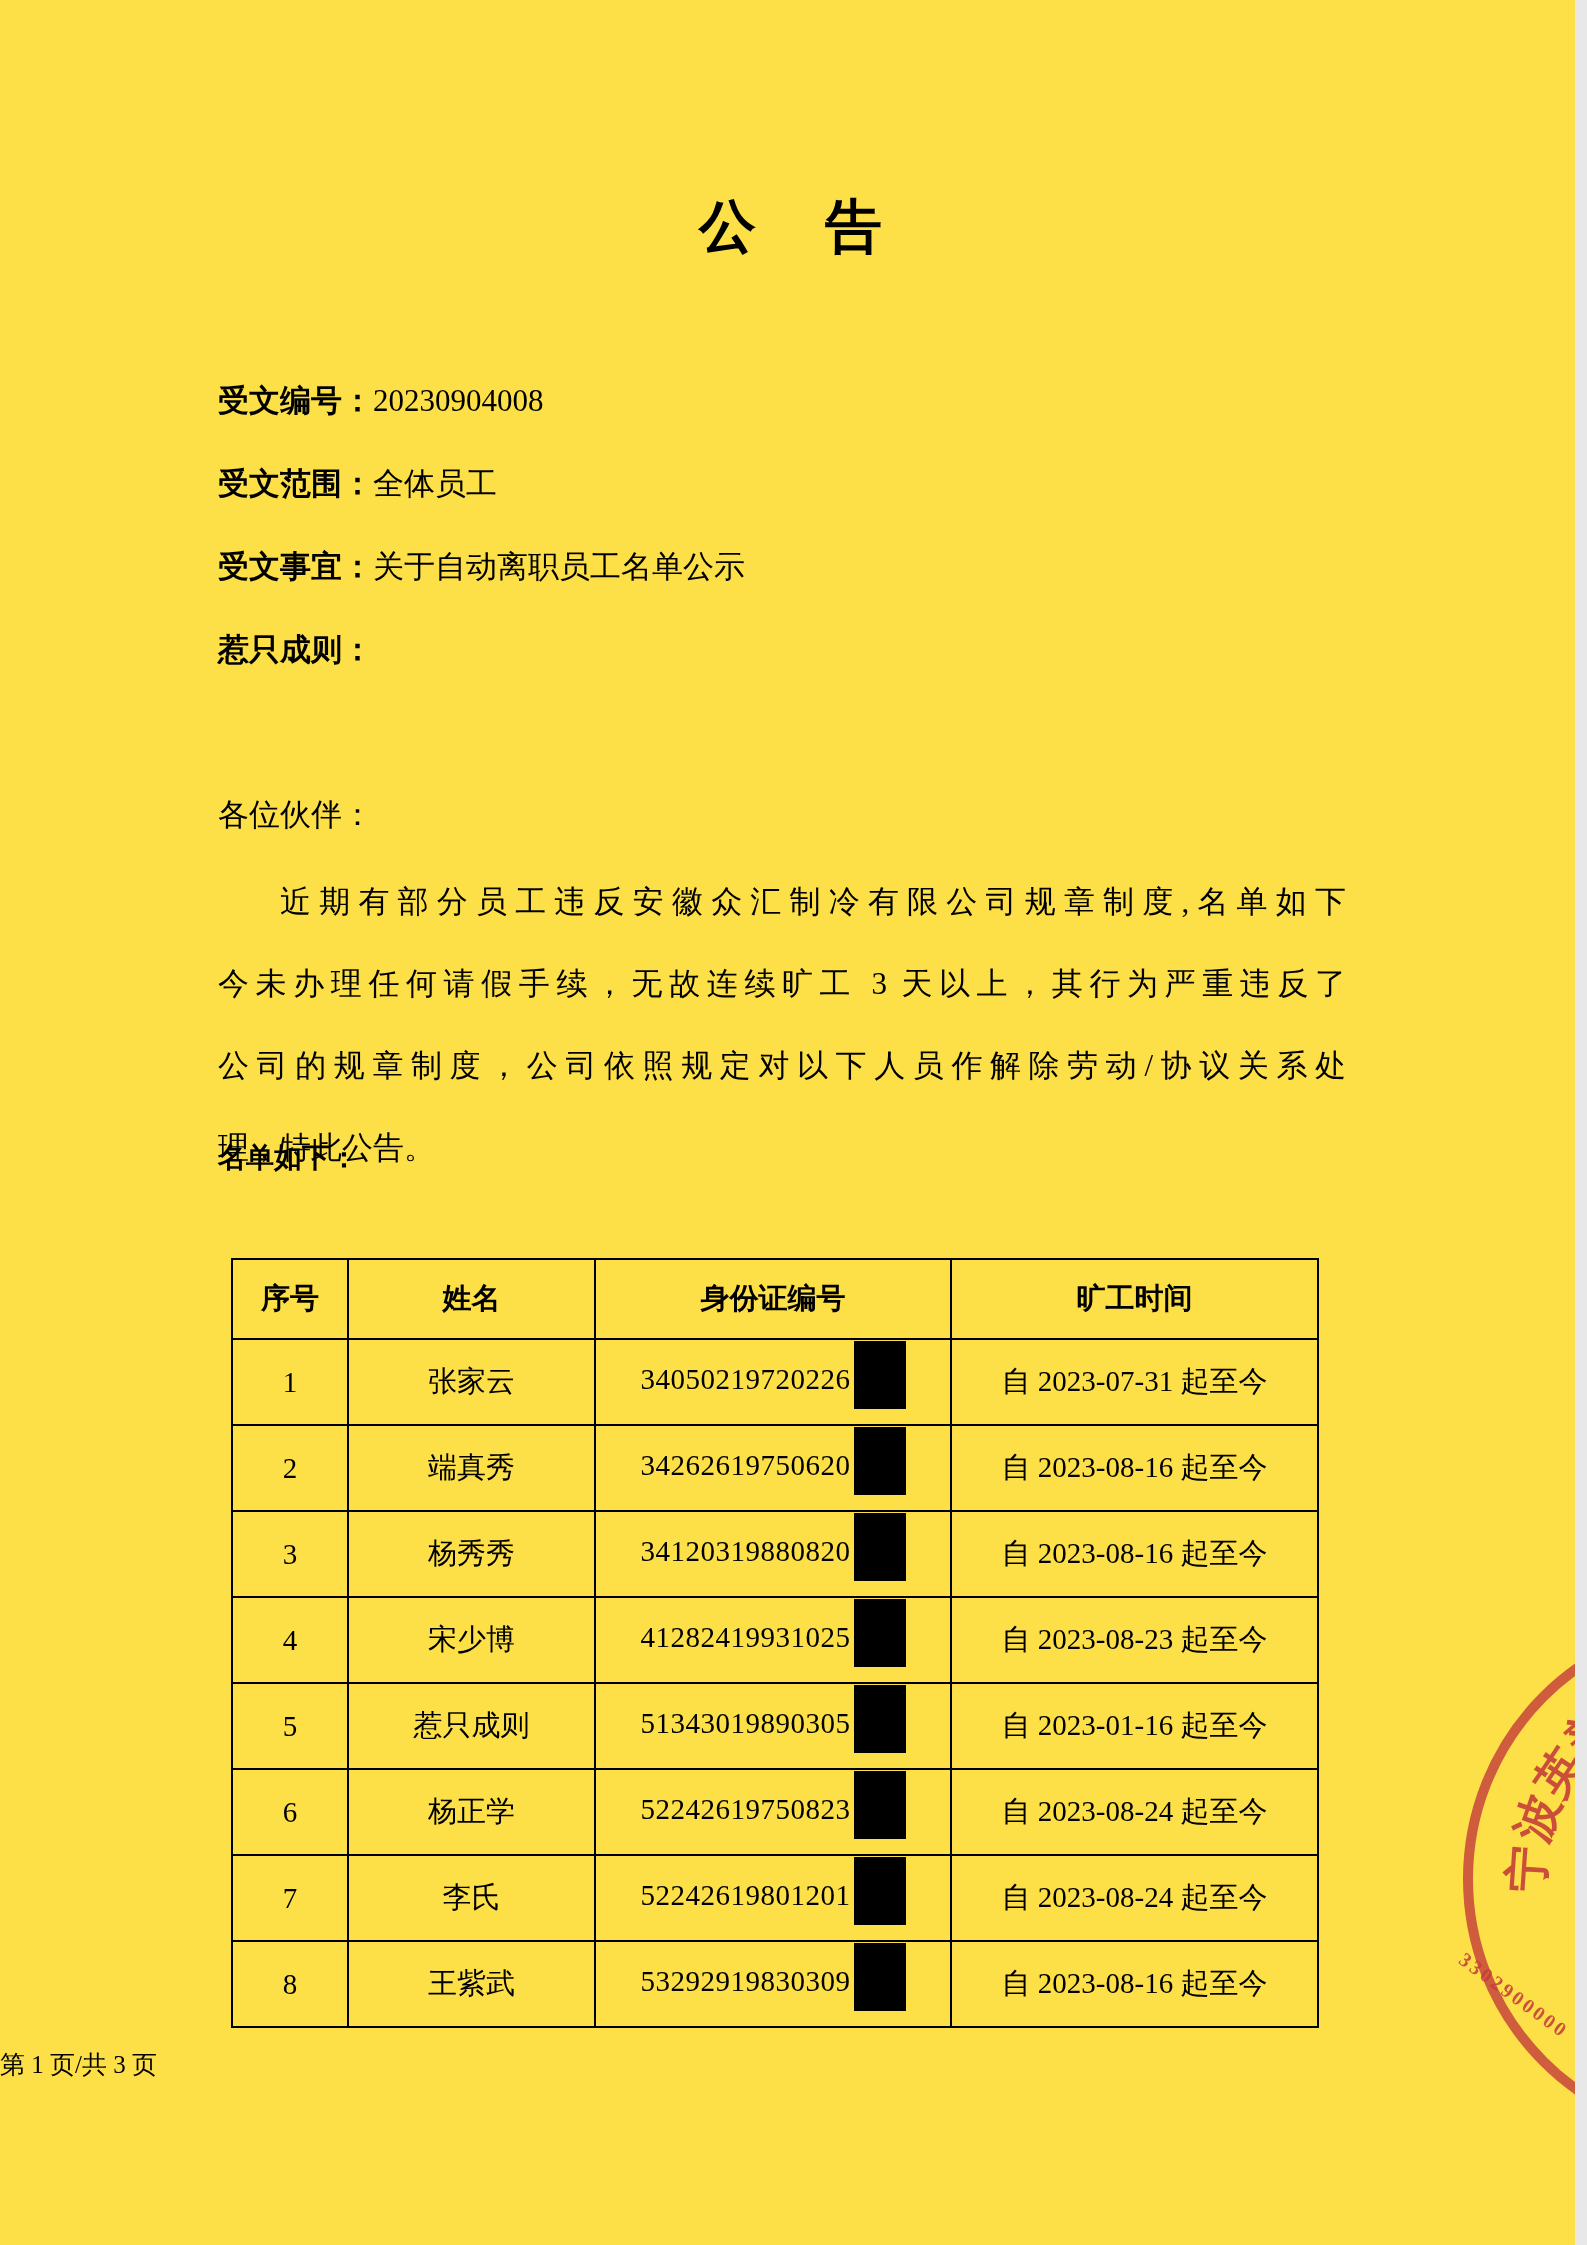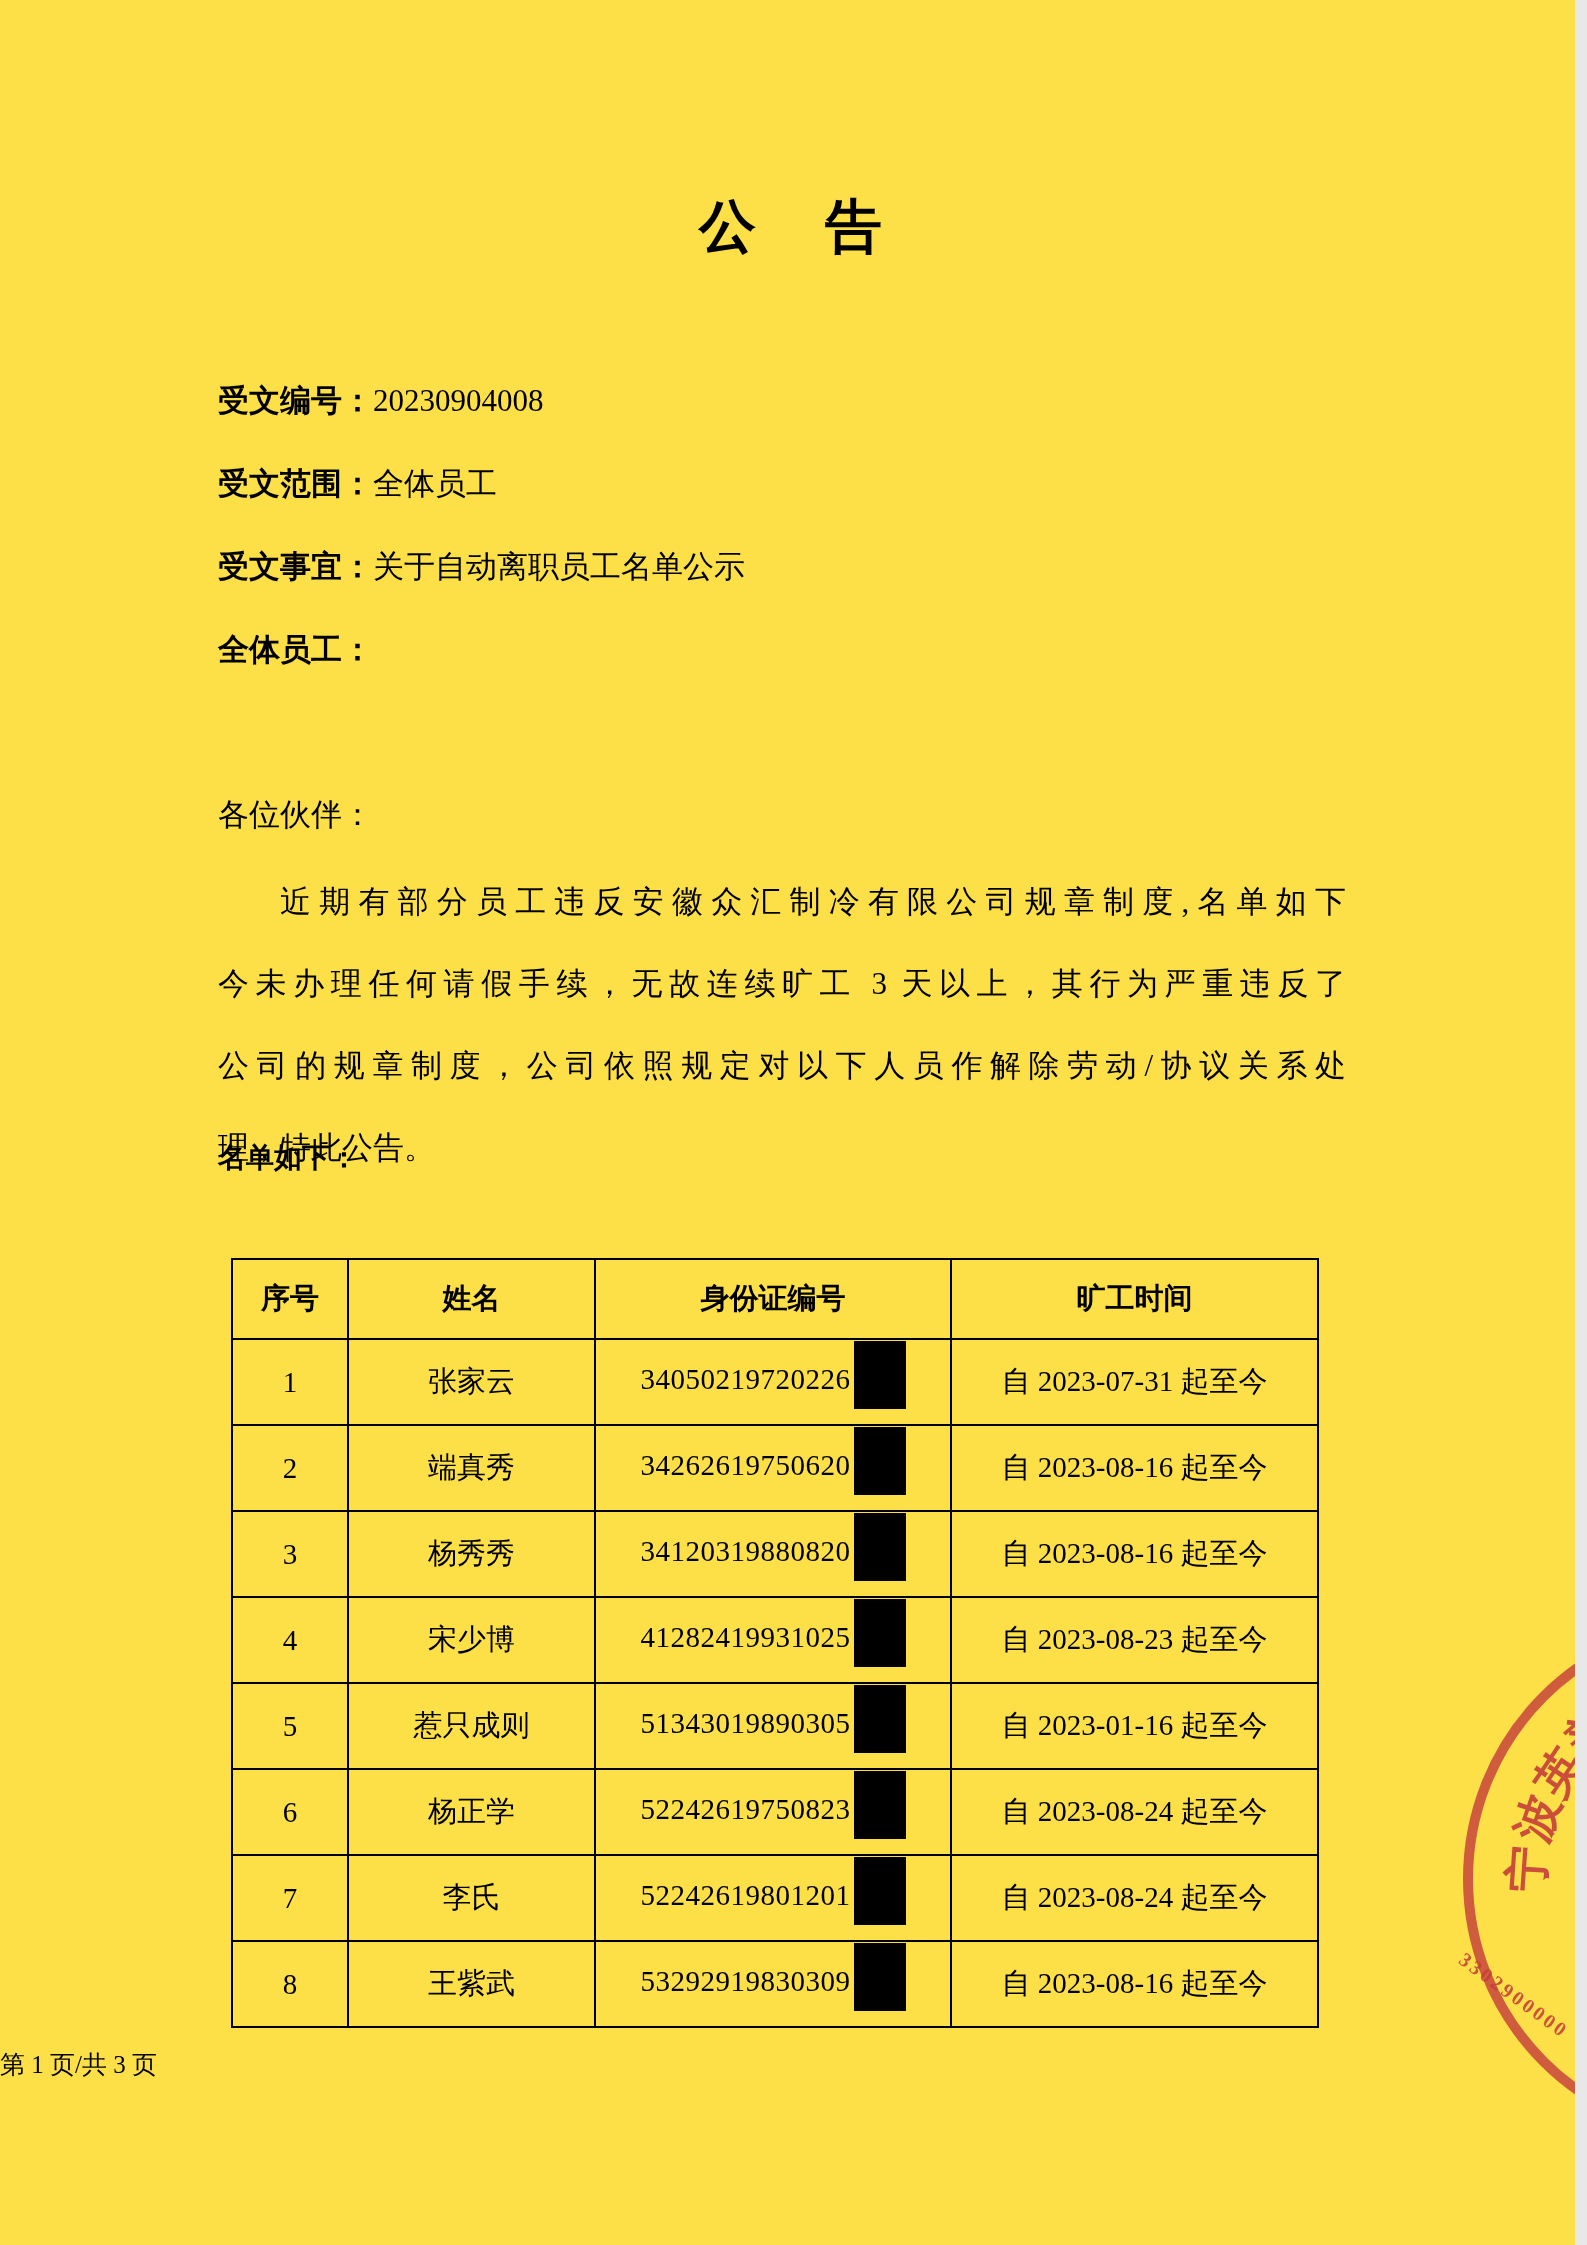--- a/index.html
+++ b/index.html
@@ -99,21 +99,21 @@
     <div class="meta-line">
       <span class="meta-label">受文编号：</span><span class="meta-value">20230904008</span>
     </div>
     <div class="meta-line">
       <span class="meta-label">受文范围：</span><span class="meta-value">全体员工</span>
     </div>
     <div class="meta-line">
       <span class="meta-label">受文事宜：</span><span class="meta-value">关于自动离职员工名单公示</span>
     </div>
     <div class="meta-line">
-      <span class="meta-label">全体员工：</span><span class="meta-value"></span>
+      <span class="meta-label">惹只成则：</span><span class="meta-value"></span>
     </div>
   </div>
 
   <div class="salutation">各位伙伴：</div>
 
   <div class="body">
     <div class="body-line first">近期有部分员工违反安徽众汇制冷有限公司规章制度,名单如下</div>
     <div class="body-line">今未办理任何请假手续，无故连续旷工 3 天以上，其行为严重违反了</div>
     <div class="body-line">公司的规章制度，公司依照规定对以下人员作解除劳动/协议关系处</div>
     <div class="body-line last">理，特此公告。</div>

